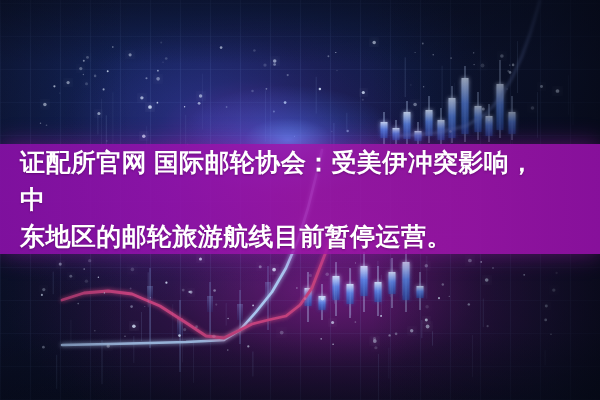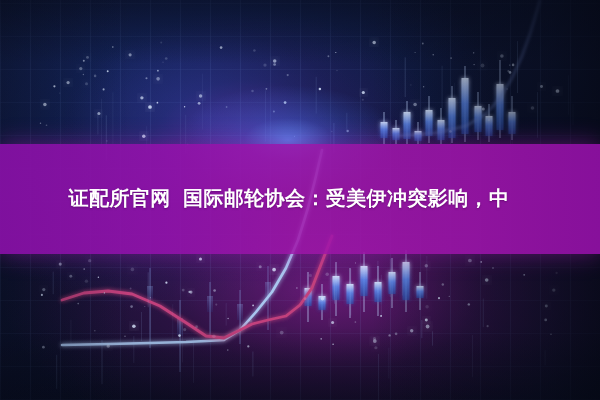--- a/index.html
+++ b/index.html
@@ -86,25 +86,25 @@
         rgba(152,20,166,0.93) 78%,
         rgba(140,16,160,0.96) 100%);
     box-shadow: 0 0 22px rgba(170,30,190,0.45);
     display: flex;
     align-items: center;
     justify-content: center;
   }
   #headline-text {
     width: 560px;
     color: #ffffff;
-    font-family: Liberation Mono, monospace;
+    font-family: Liberation Serif, serif;
     font-weight: bold;
-    font-size: 20px;
+    font-size: 25px;
     line-height: 37px;
-    text-align: center;
+    text-align: left;
     letter-spacing: 0.4px;
     text-shadow: 0 1px 2px rgba(60,0,70,0.45);
     padding-right: 22px;
     box-sizing: border-box;
   }
 </style>
 </head>
 <body>
 
 <div id="stage">
@@ -407,16 +407,17 @@
         <line x1="112.9" y1="92.3" x2="112.9" y2="144.2" stroke="#9fc0f5" stroke-width="0.8" opacity="0.09"></line>
       </g>
   </svg>
 
   <div class="layer" id="bg-blue-burst"></div>
   <div class="layer" id="bg-vignette"></div>
 
   <div id="headline-band">
     <div id="headline-text">
       <span>证配所官网 国际邮轮协会：受美伊冲突影响，中</span><br>
+      <span>东地区的邮轮旅游航线目前暂停运营。</span>
     </div>
   </div>
 
 </div>
 
 </body></html>

